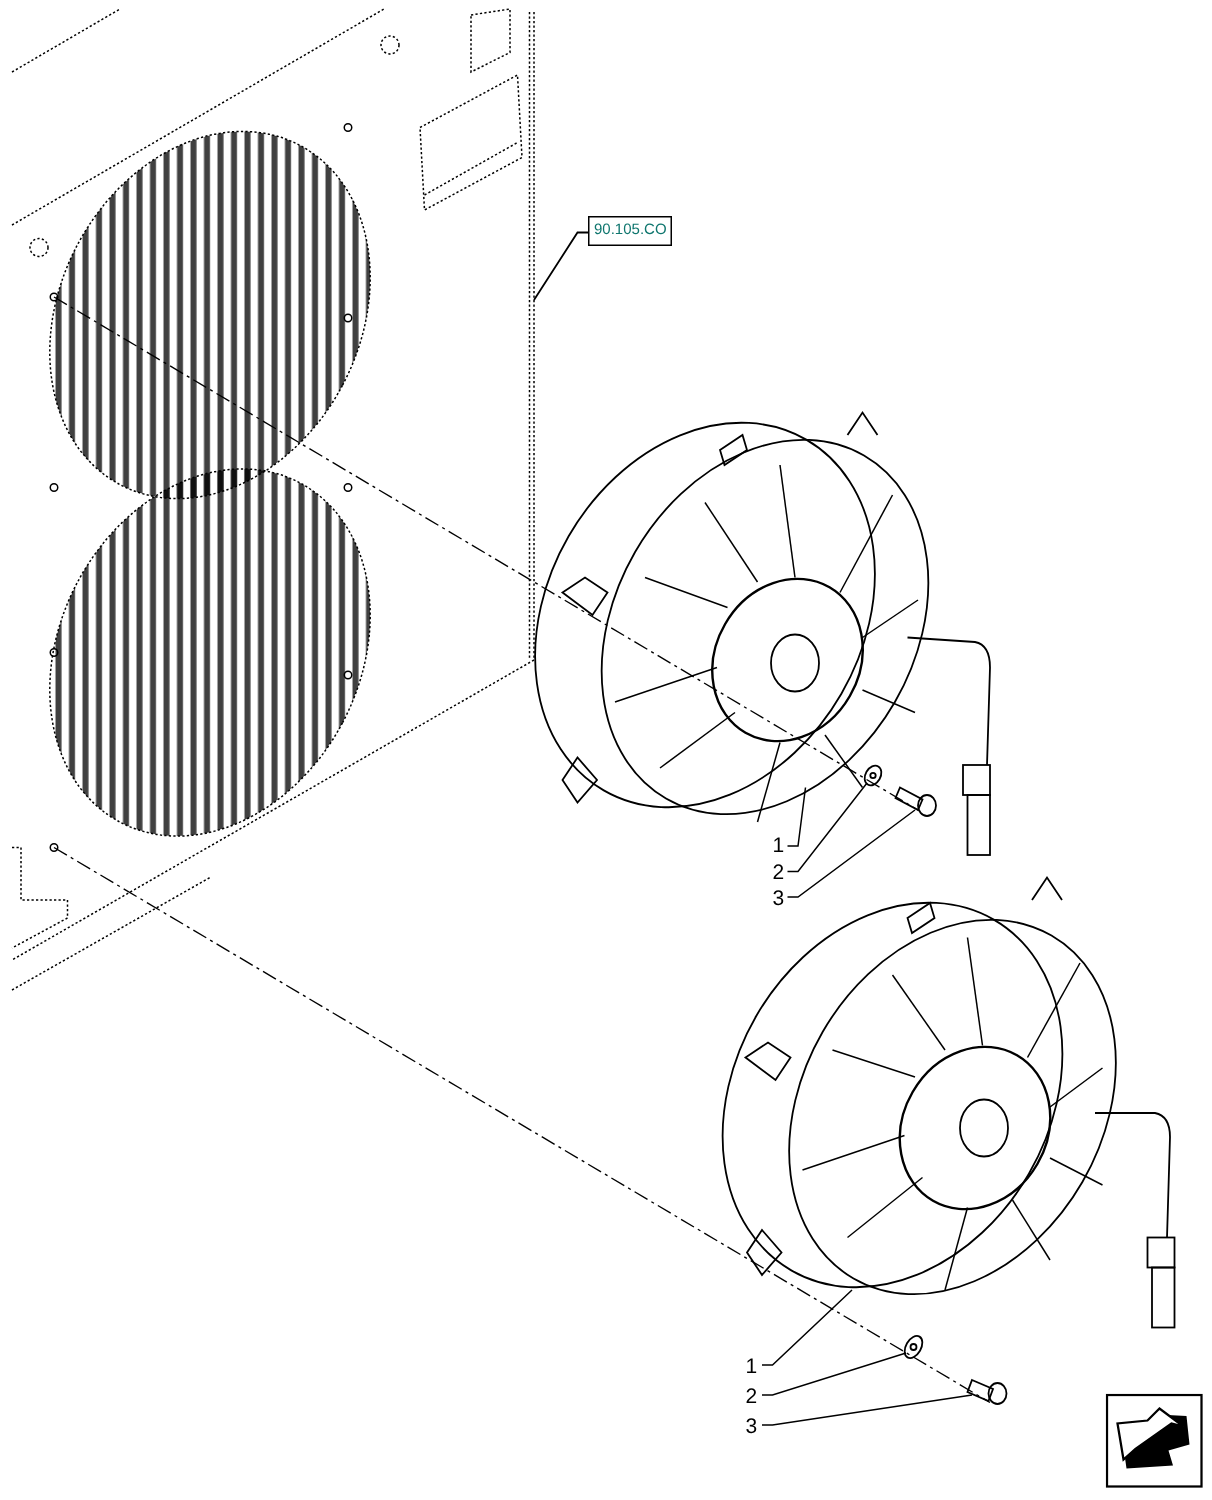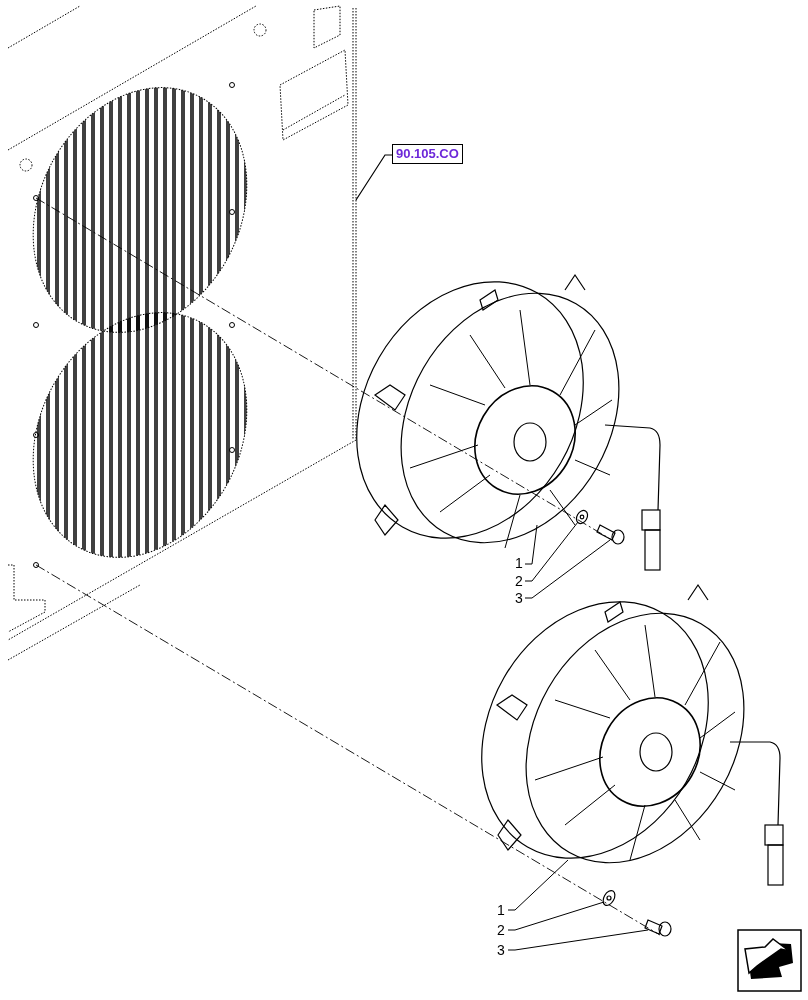--- a/index.html
+++ b/index.html
@@ -1,20 +1,20 @@
 <!DOCTYPE html>
 <html><head>
 <meta charset="utf-8">
 <style>
   html, body { margin: 0; padding: 0; background: #ffffff; }
   body { width: 808px; height: 1000px; position: relative; overflow: hidden; font-family: "Liberation Sans", sans-serif; }
   #canvas { position: absolute; left: 0; top: 0; width: 808px; height: 1000px; }
   .ref-box {
     position: absolute; left: 392px; top: 144px; height: 18px; padding: 0 3px;
-    border: 1.2px solid #000; background: #fff; font-size: 13px; line-height: 18px; color: #6d28d9; font-weight: bold;
+    border: 1.2px solid #000; background: #fff; font-size: 10px; line-height: 18px; color: #0f766e;
   }
   .callout { position: absolute; font-size: 14px; color: #000; line-height: 14px; }
   .nav-icon { position: absolute; left: 737px; top: 929px; width: 65px; height: 63px; }
 </style>
 </head>
 <body>
 
 <svg id="canvas" viewBox="0 0 808 1000" xmlns="http://www.w3.org/2000/svg">
   <defs>
     <pattern id="grille" width="9" height="6" patternUnits="userSpaceOnUse">

